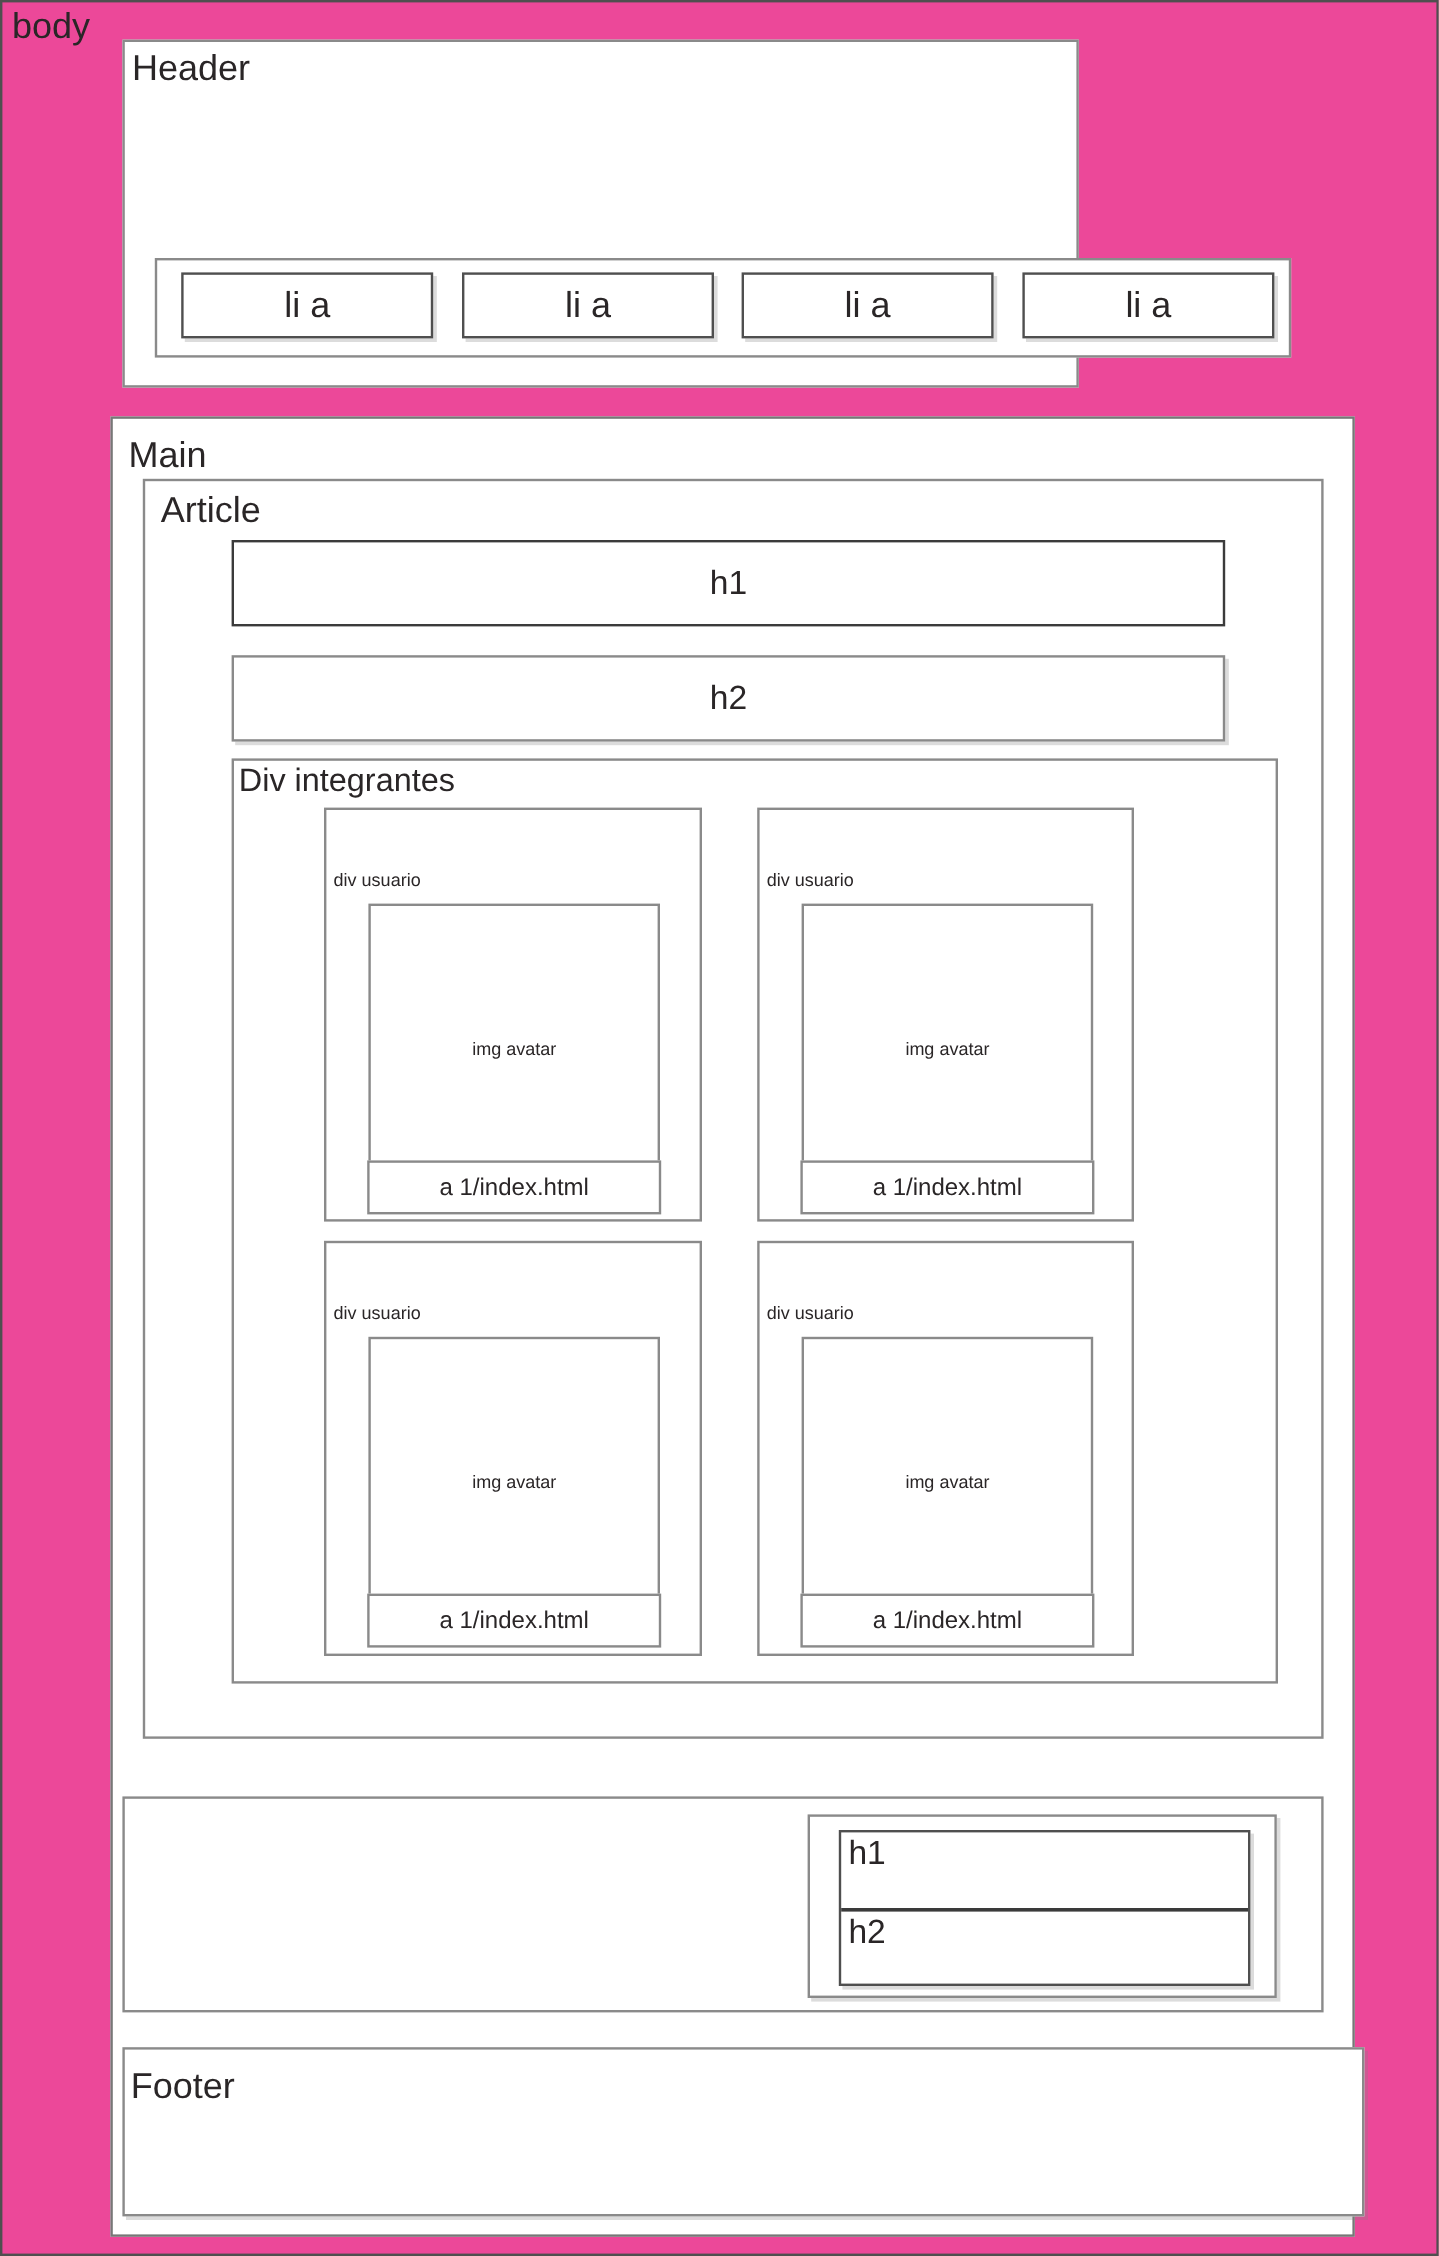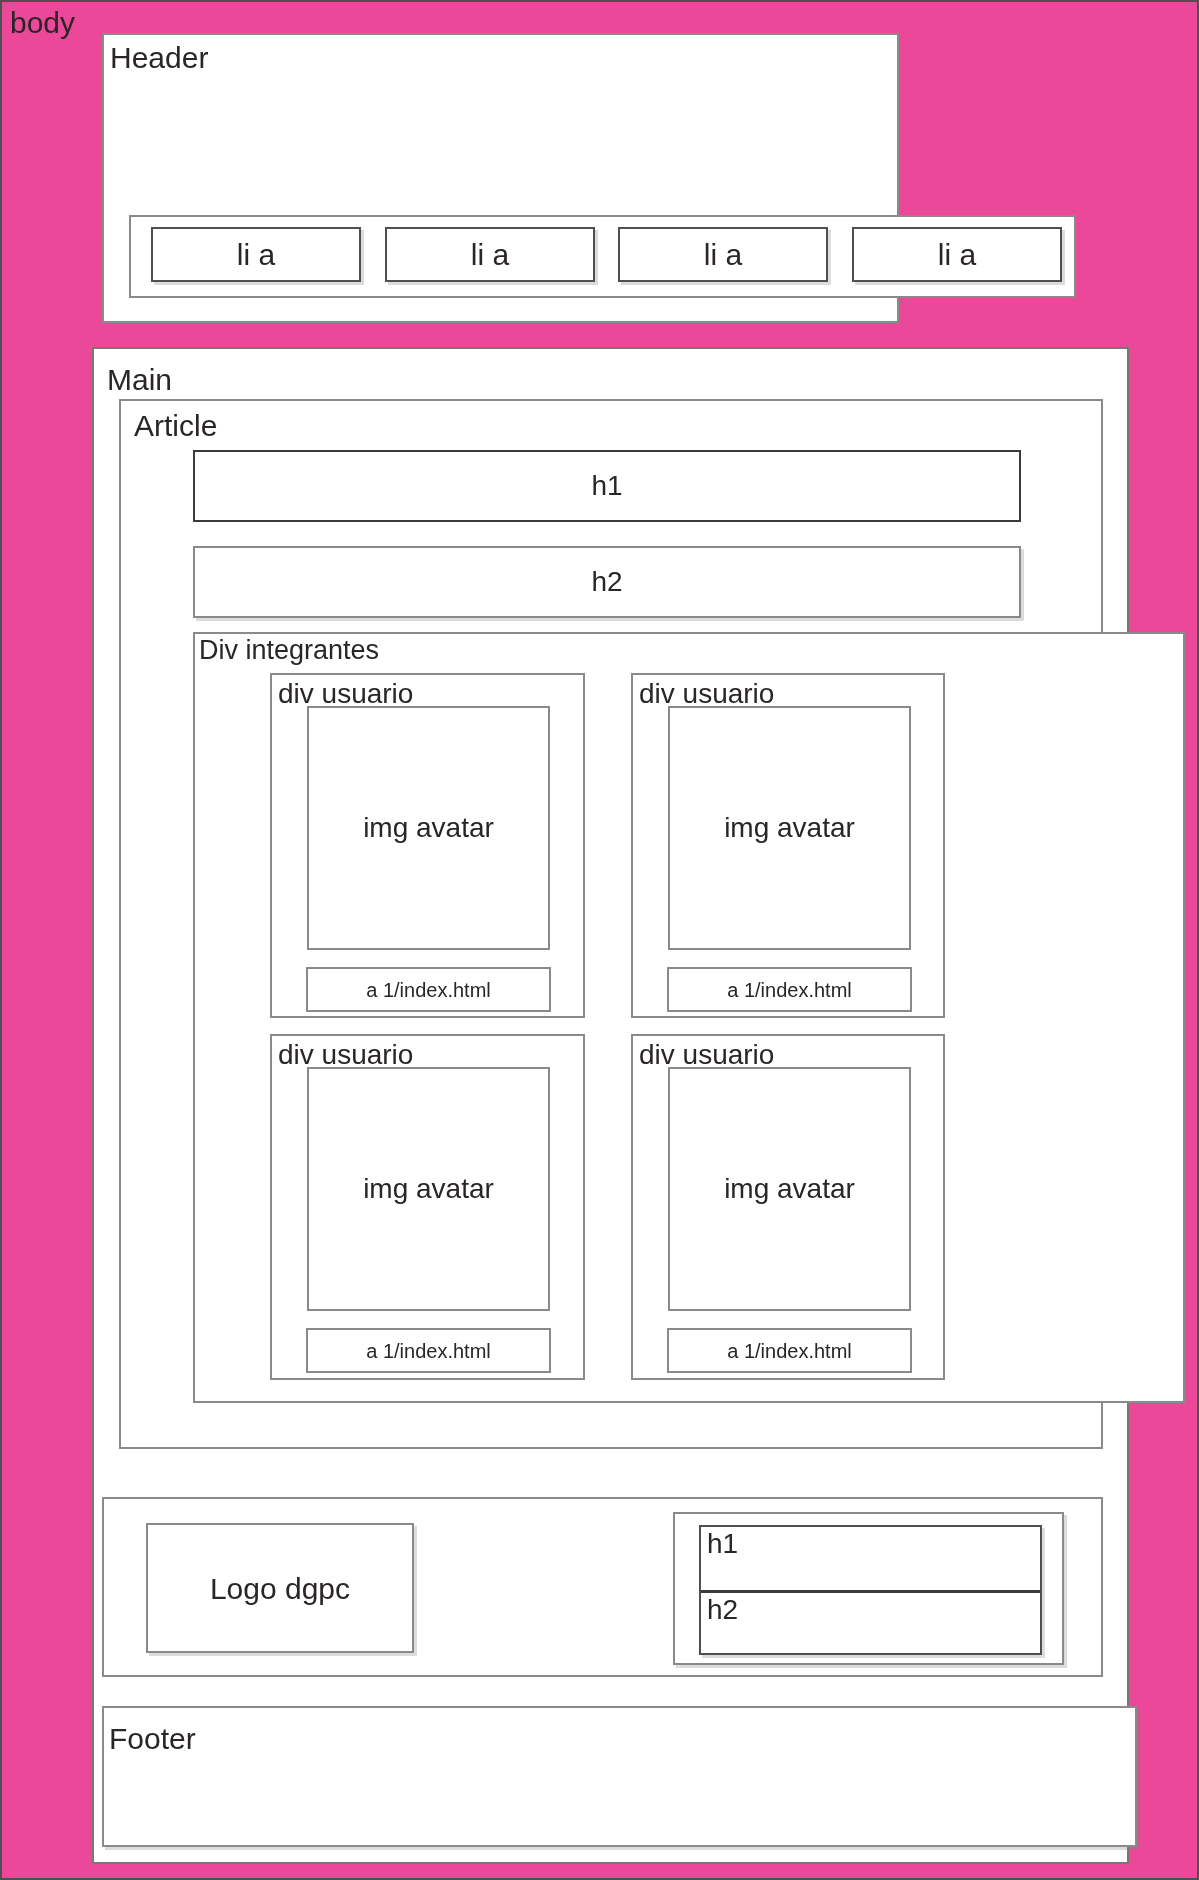--- a/index.html
+++ b/index.html
@@ -17,35 +17,35 @@
   .dark{border-color:#3b3b3b;}
   .mid{border-color:#4f4f4f;}
   .sh{box-shadow:3px 3px 0 rgba(130,130,130,0.28);}
   .lbl{position:absolute;white-space:nowrap;}
   .corner{top:4px;left:8px;}
   .center{display:flex;align-items:center;justify-content:center;text-align:center;}
   .fs30{font-size:30px;line-height:1.1;}
   .fs28{font-size:28px;line-height:1.1;}
   .fs27{font-size:27px;line-height:1.1;}
   .fs26{font-size:20px;line-height:1.1;}
-  .fs24{font-size:28px;line-height:1.15;}
+  .fs24{font-size:15px;line-height:1.15;margin-top:47px;}
 
   
   #header{left:100px;top:31px;width:797px;height:290px;}
   #logo-acuart{left:49px;top:51px;width:908px;height:111px;}
   #nav{left:25px;top:180px;width:947px;height:83px;}
   .navitem{top:10px;width:210px;height:55px;}
   #li1{left:20px;} #li2{left:254px;} #li3{left:487px;} #li4{left:721px;}
 
   
   #main{left:90px;top:345px;width:1037px;height:1517px;border-color:#777777;}
   #article{left:25px;top:50px;width:984px;height:1050px;}
   #h1box{left:72px;top:49px;width:828px;height:72px;}
   #h2box{left:72px;top:145px;width:828px;height:72px;}
-  #integrantes{left:72px;top:231px;width:992px;height:771px;}
+  #integrantes{left:72px;top:231px;width:872px;height:771px;}
 
   .usuario{width:315px;height:345px;}
   #u1{left:75px;top:39px;}
   #u2{left:436px;top:39px;width:314px;}
   #u3{left:75px;top:400px;height:346px;}
   #u4{left:436px;top:400px;width:314px;height:346px;}
   .avatar{left:35px;top:31px;width:243px;height:244px;}
   .alink{left:34px;top:292px;width:245px;height:45px;}
   .usr-lbl{top:3px;left:6px;}
 
@@ -139,23 +139,20 @@
             <span>img avatar</span>
           </div>
           <div class="box alink center fs26">
             <span>a 1/index.html</span>
           </div>
         </div>
       </div>
     </div>
 
     <div id="band" class="box">
-      <div id="logo-dgpc" class="box sh center fs30">
-        <span>Logo dgpc</span>
-      </div>
       <div id="hgroup-outer" class="box sh">
         <div id="hgroup-inner" class="box mid sh">
           <div id="hg-h1">
             <span class="hg-lbl fs28">h1</span>
           </div>
           <div id="hg-h2">
             <span class="hg-lbl fs28">h2</span>
           </div>
         </div>
       </div>

